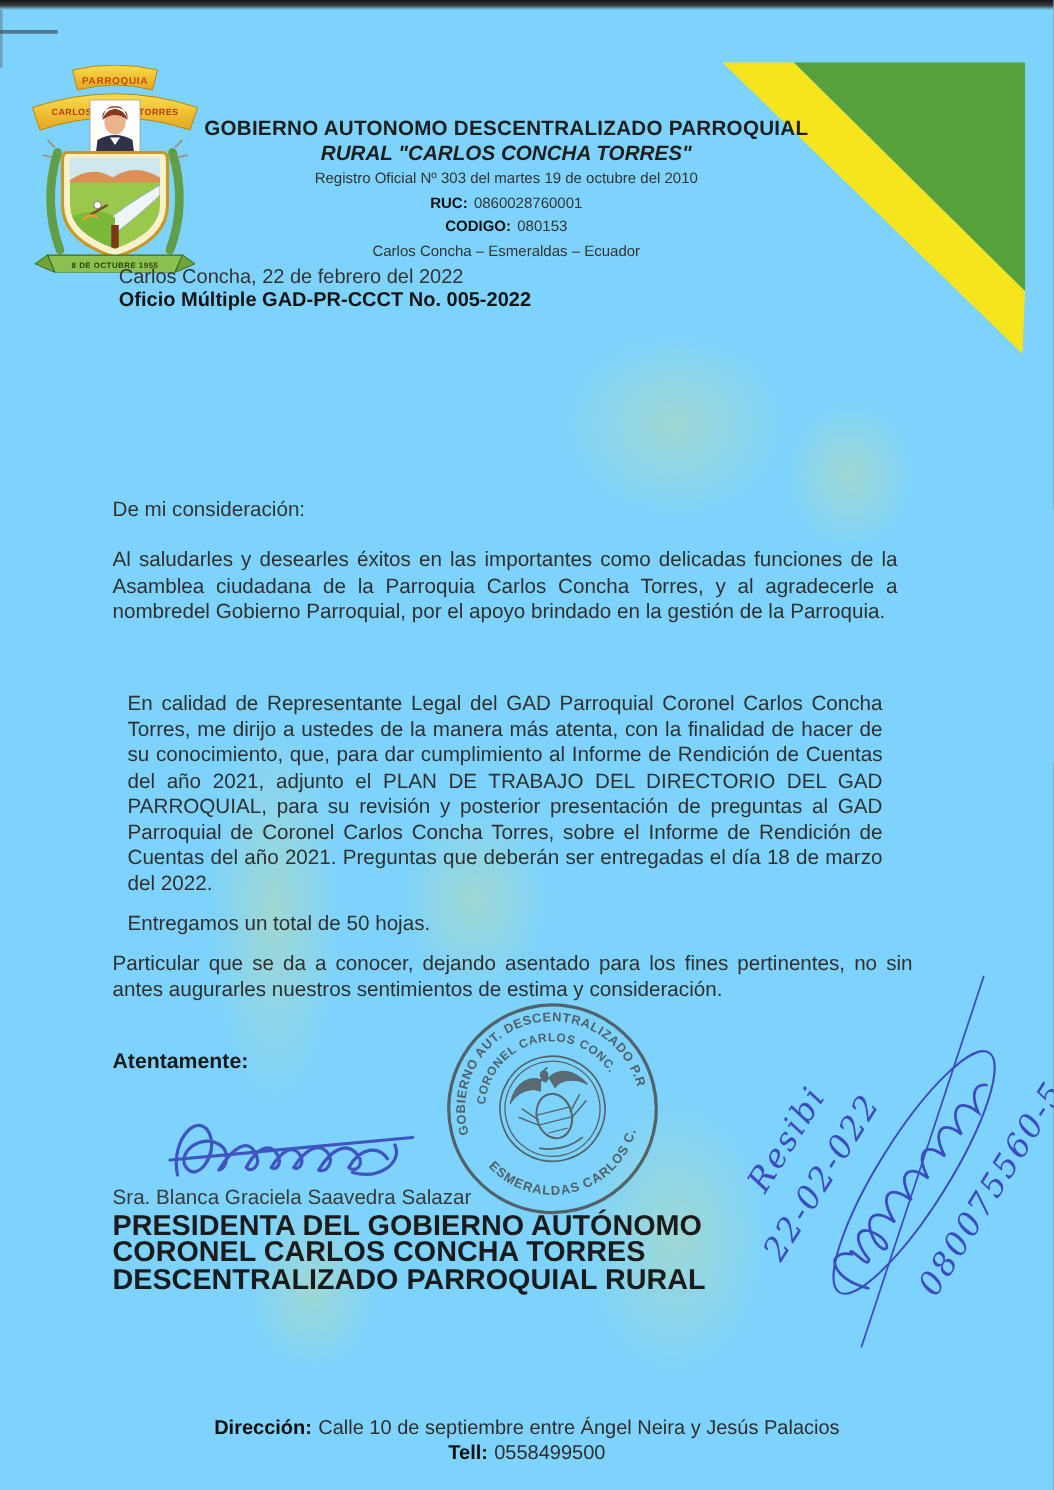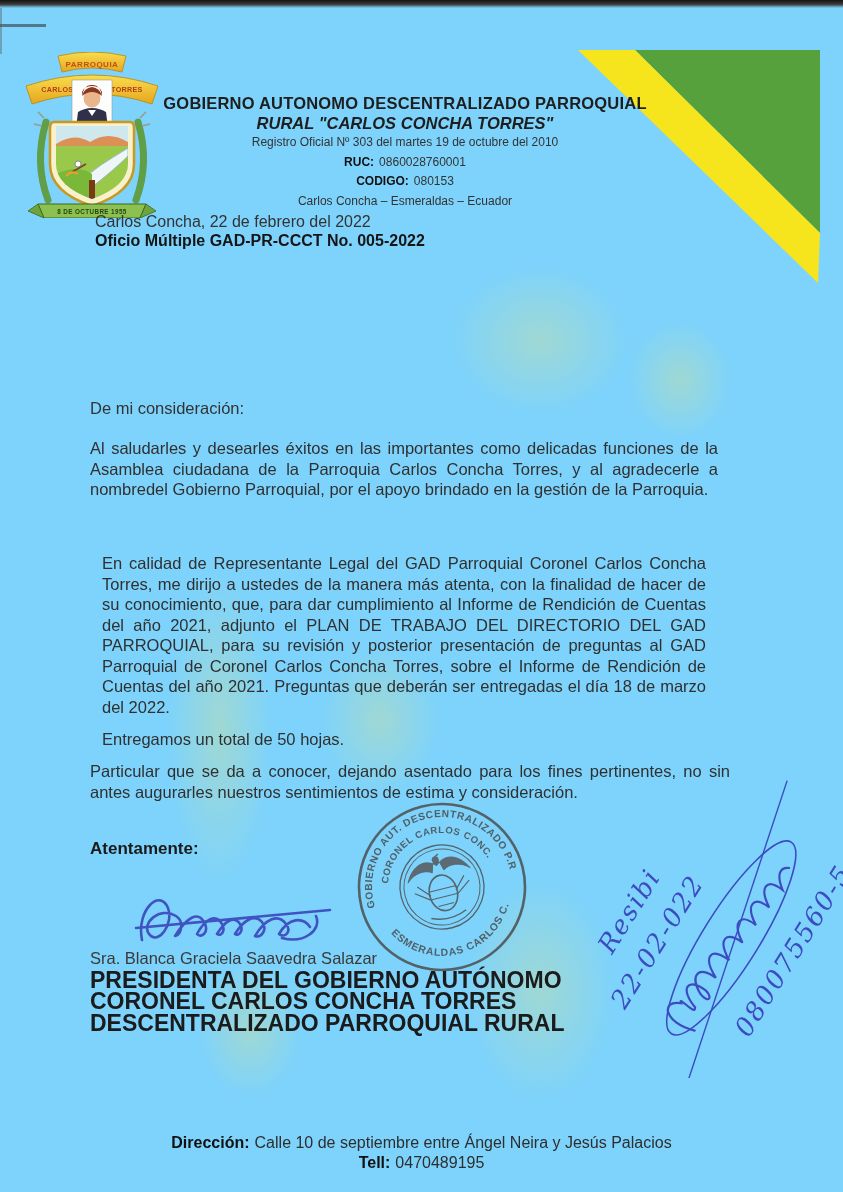--- a/index.html
+++ b/index.html
@@ -202,17 +202,17 @@
       <text class="hand" x="46" y="232" font-size="26" fill="#3c4cc0">080075560-5</text>
       <line x1="-30" y1="205" x2="285" y2="128" stroke="#3c4cc0" stroke-width="1.4"></line>
     </g>
   </svg>
 
   <div class="footer">
     <div>
       <span class="lbl">Dirección:</span><span>Calle 10 de septiembre entre Ángel Neira y Jesús Palacios</span>
     </div>
     <div>
-      <span class="lbl">Tell:</span><span>0470489195</span>
+      <span class="lbl">Tell:</span><span>0558499500</span>
     </div>
   </div>
 
 </div>
 
 </body></html>

